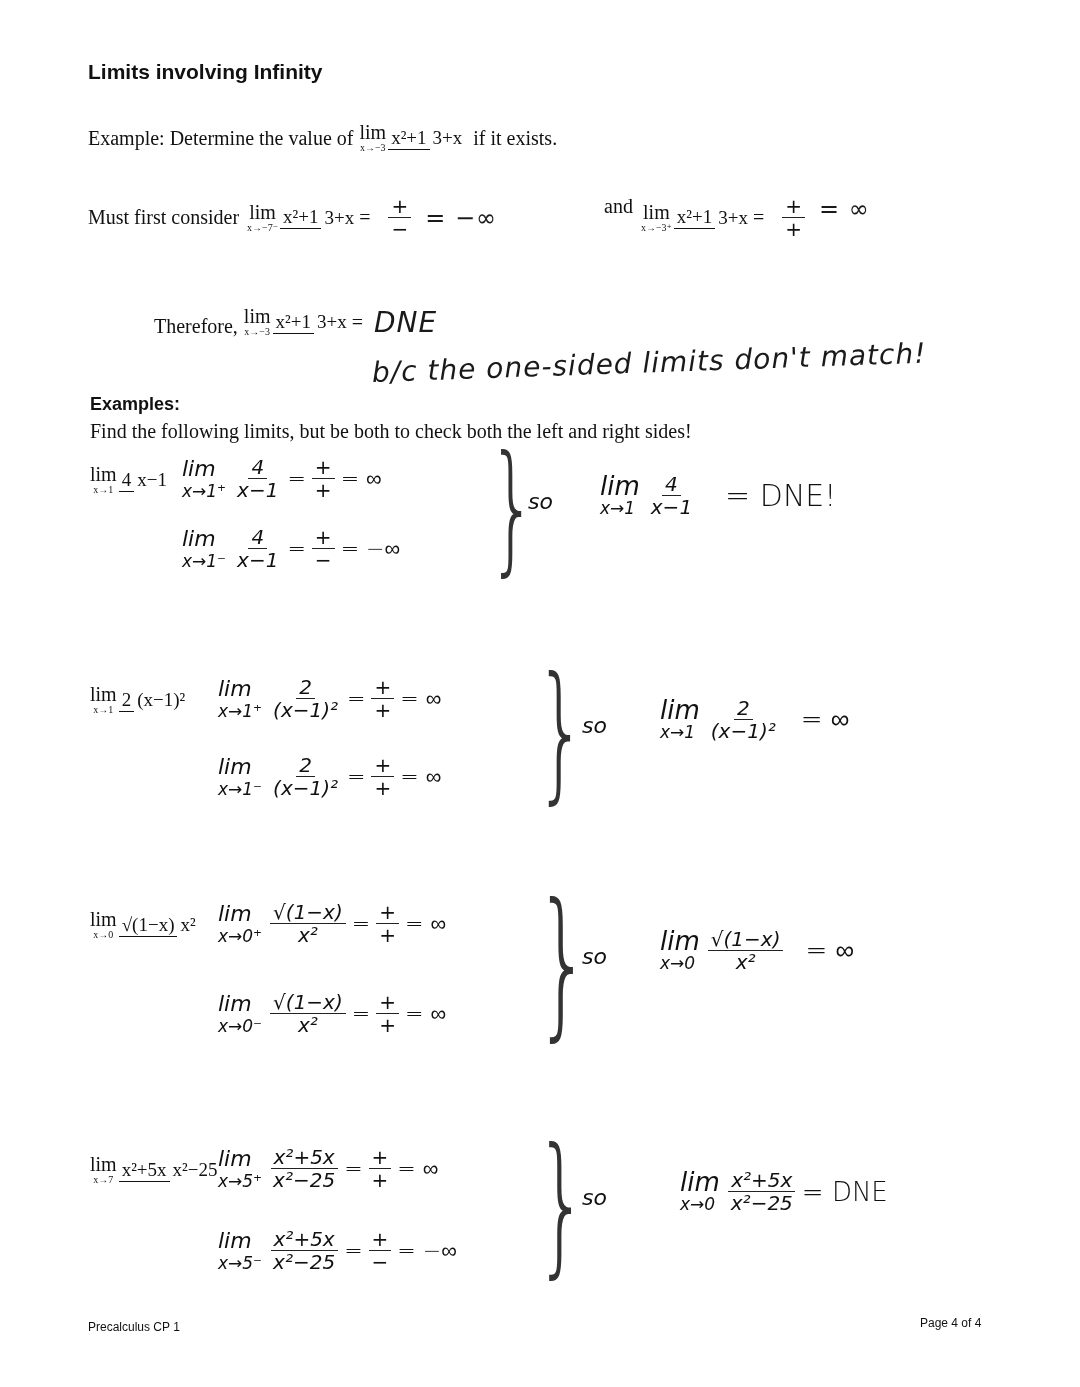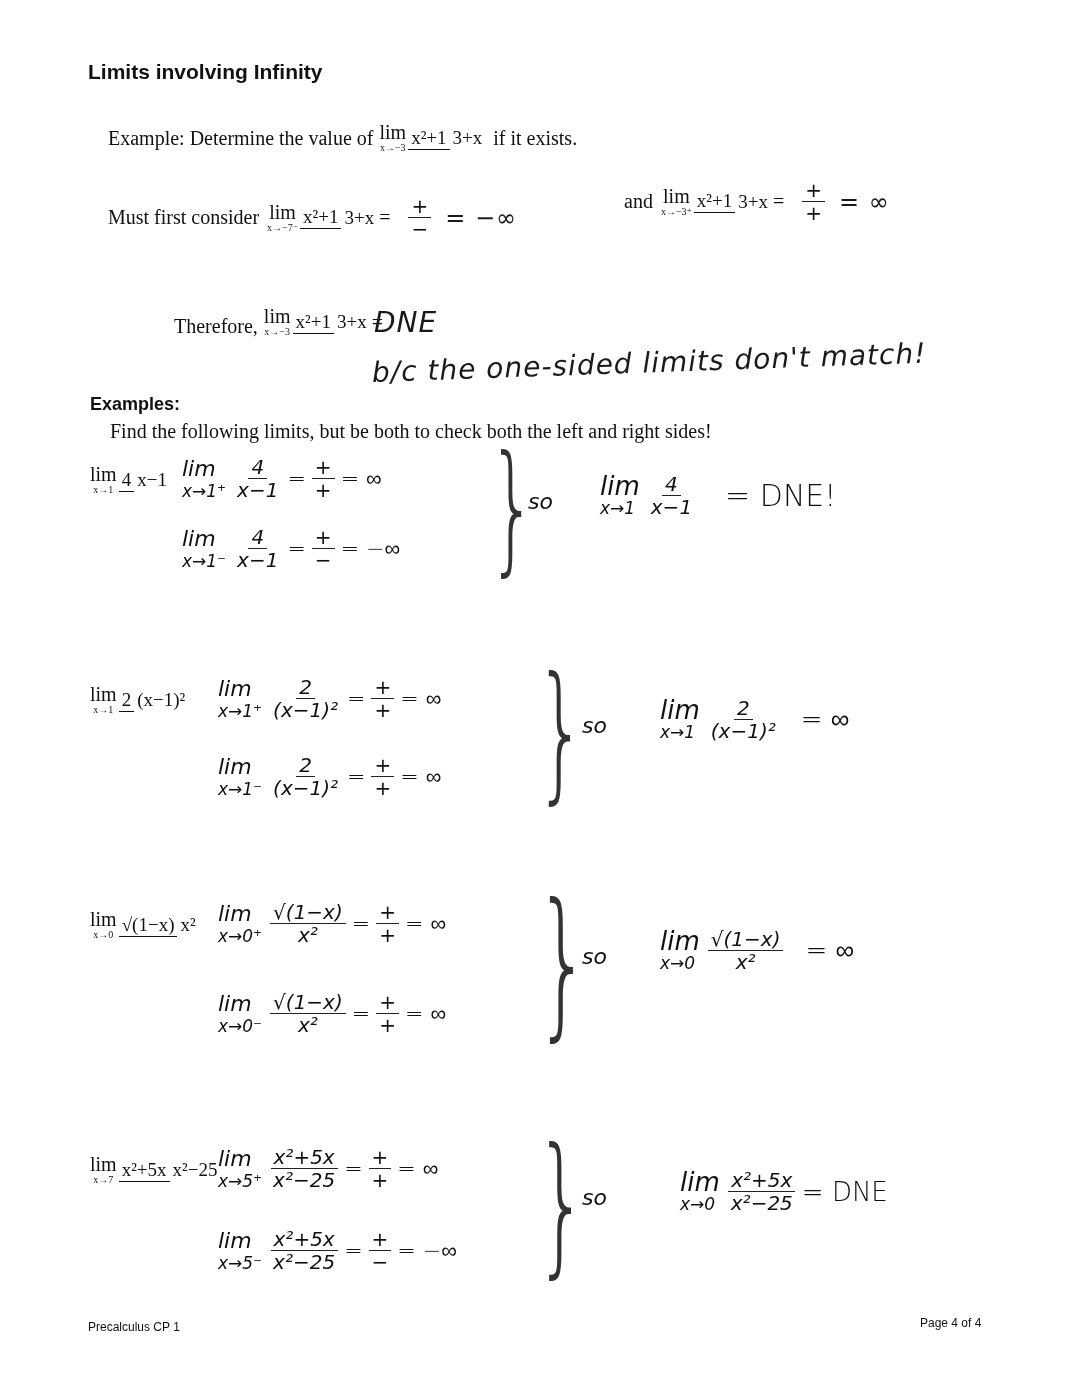--- a/index.html
+++ b/index.html
@@ -1,18 +1,18 @@
 <!DOCTYPE html>
 <html><head>
 <meta charset="utf-8">
 <style>
   html, body { margin: 0; padding: 0; background: #ffffff; }
   body { width: 1080px; height: 1387px; position: relative; overflow: hidden; color: #111; }
   .abs { position: absolute; }
-  .serif { font-family: "Liberation Serif", "DejaVu Serif", serif; margin-left: 20px; }
+  .serif { font-family: "Liberation Serif", "DejaVu Serif", serif; }
   .sans { font-family: "Liberation Sans", "DejaVu Sans", sans-serif; }
   .hand { font-family: "DejaVu Sans", sans-serif; font-style: italic; font-weight: 300; color: #1a1a1a; letter-spacing: 1px; }
   .title { left: 88px; top: 60px; font-size: 21px; font-weight: bold; }
   .txt { font-size: 20px; white-space: nowrap; }
   
   .m { display: inline-flex; align-items: center; vertical-align: middle; font-family: "Liberation Serif", "DejaVu Serif", serif; }
   .lim { display: inline-flex; flex-direction: column; align-items: center; margin-right: 2px; }
   .lim .l { font-size: 20px; line-height: 20px; }
   .lim .sub { font-size: 10px; line-height: 12px; }
   .frac { display: inline-flex; flex-direction: row; align-items: center; }
@@ -65,21 +65,21 @@
       </span>
     <span class="eq">=</span>
   </span>
   <span class="hfrac" style="margin-left:18px;">
       <span class="num" style="border-bottom-width:1px;">+</span>
       <span class="den">−</span>
     </span>
   <span class="hand" style="font-size:24px; margin-left:14px;">= −∞</span>
 </div>
 
-<div class="abs serif txt" style="left:604px; top:179px; display:flex; align-items:center;">
+<div class="abs serif txt" style="left:604px; top:195px; display:flex; ">
   <span>and</span>
   <span class="m" style="margin-left:8px;">
     <span class="lim">
         <span class="l">lim</span>
         <span class="sub">x→−3⁺</span>
       </span>
     <span class="frac">
         <span class="num">x²+1</span>
         <span class="den">3+x</span>
       </span>

